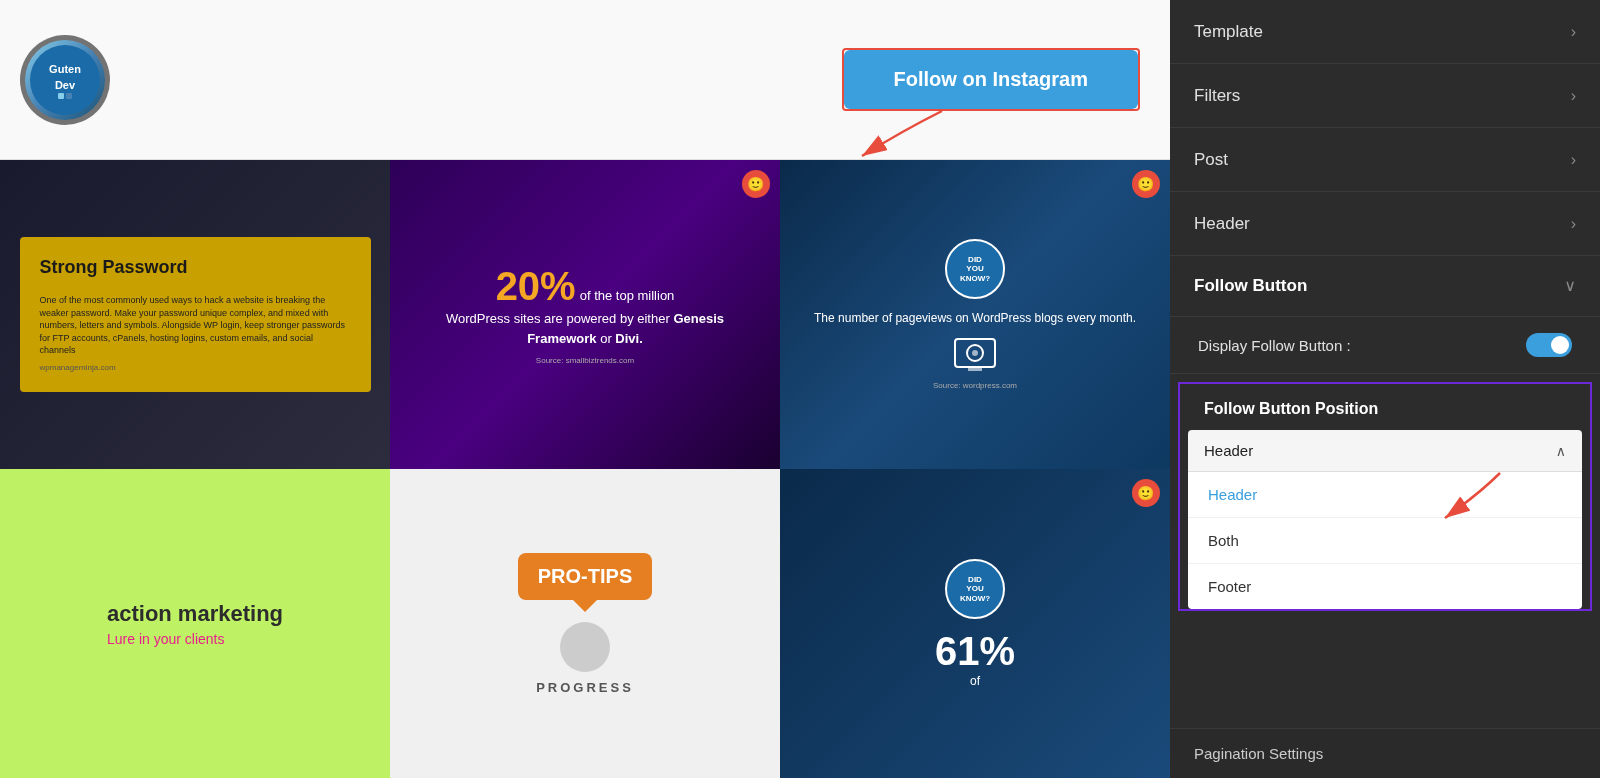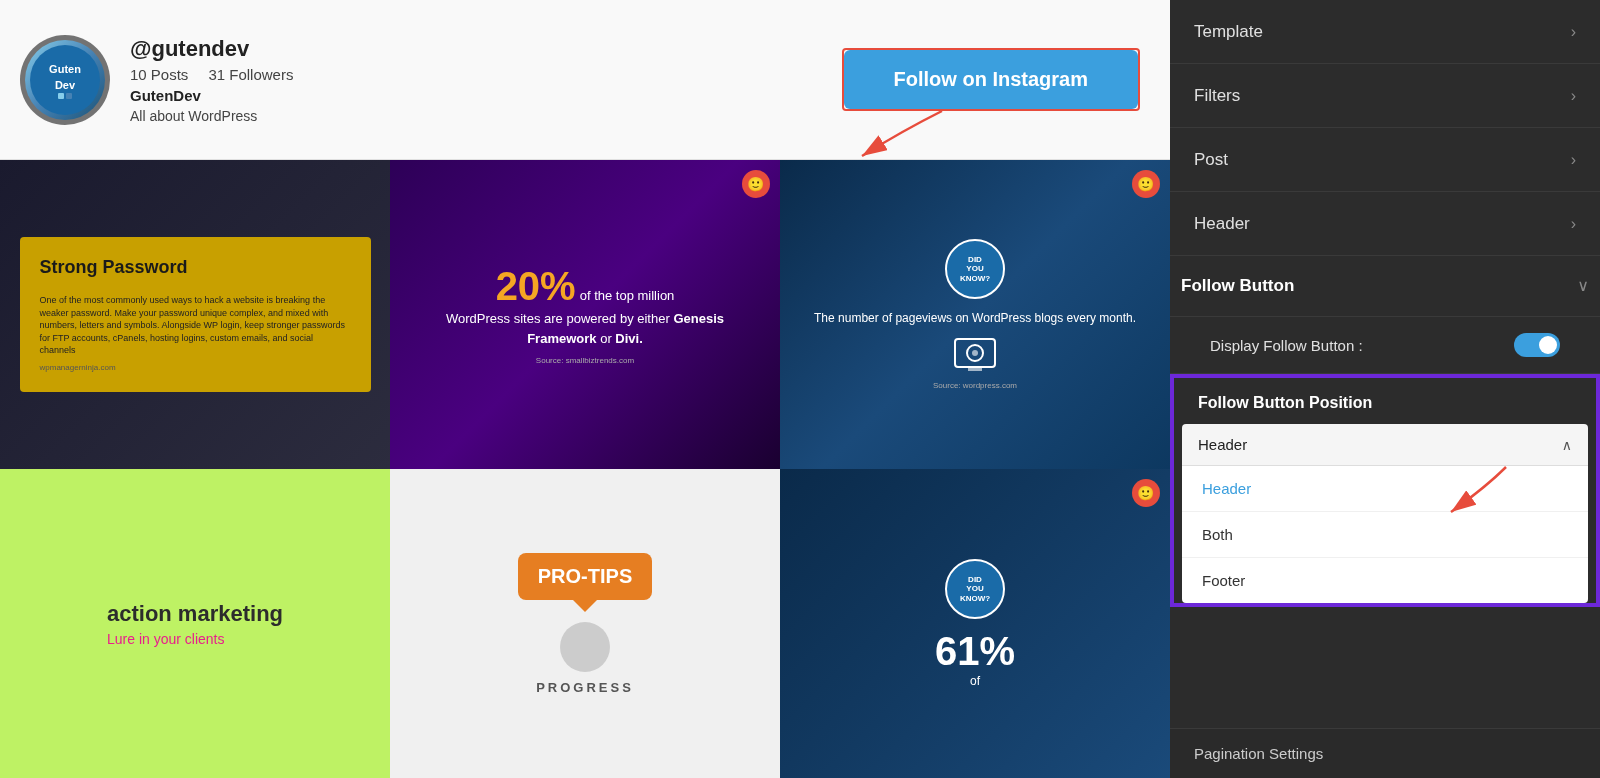--- a/index.html
+++ b/index.html
@@ -260,37 +260,37 @@
 
     
     .follow-button-section {
       background: #2c2c2c;
     }
 
     .follow-button-header {
       display: flex;
       align-items: flex-start;
       justify-content: space-between;
-      padding: 20px 11px;
+      padding: 20px 24px;
       border-bottom: 1px solid #3a3a3a;
     }
 
     .follow-button-title {
       font-size: 17px;
       font-weight: 600;
       color: #ffffff;
     }
 
     .chevron-up { color: #888; font-size: 16px; }
 
     .display-follow-row {
       display: flex;
       align-items: center;
       justify-content: space-between;
-      padding: 16px 40px;
+      padding: 16px 28px;
       border-bottom: 1px solid #3a3a3a;
     }
 
     .display-follow-label {
       font-size: 15px;
       color: #e0e0e0;
     }
 
     .toggle-switch {
       width: 46px;
@@ -307,22 +307,22 @@
       right: 3px;
       top: 3px;
       width: 18px;
       height: 18px;
       background: white;
       border-radius: 50%;
     }
 
     
     .position-section {
-      border: 4px solid #6d28d9;
-      margin: 0;
+      border: 2px solid #6d28d9;
+      margin: 8px;
     }
 
     .position-header {
       padding: 16px 24px 12px;
       background: #2c2c2c;
     }
 
     .position-title {
       font-size: 16px;
       font-weight: 600;
@@ -392,29 +392,20 @@
 
           <svg width="70" height="70" viewBox="0 0 70 70">
             <rect width="70" height="70" rx="35" fill="#1a6ba8"></rect>
             <text x="35" y="28" text-anchor="middle" fill="white" font-size="11" font-weight="bold">Guten</text>
             <text x="35" y="44" text-anchor="middle" fill="white" font-size="11" font-weight="bold">Dev</text>
 
             <rect x="28" y="48" width="6" height="6" fill="#87ceeb" rx="1"></rect>
             <rect x="36" y="48" width="6" height="6" fill="#4682b4" rx="1"></rect>
           </svg>
         </div>
-      </div>
-      <div class="profile-info">
-        <span class="profile-handle">@gutendev</span>
-        <div class="profile-stats">
-          <span>10 Posts</span>
-          <span>31 Followers</span>
-        </div>
-        <span class="profile-name">GutenDev</span>
-        <span class="profile-bio">All about WordPress</span>
       </div>
     </div>
 
     <div class="follow-button-wrapper">
       <div class="follow-button-box">
         <button class="follow-btn">Follow on Instagram</button>
       </div>
 
       <svg class="arrow-svg" width="120" height="60" viewBox="0 0 120 60">
         <defs>

